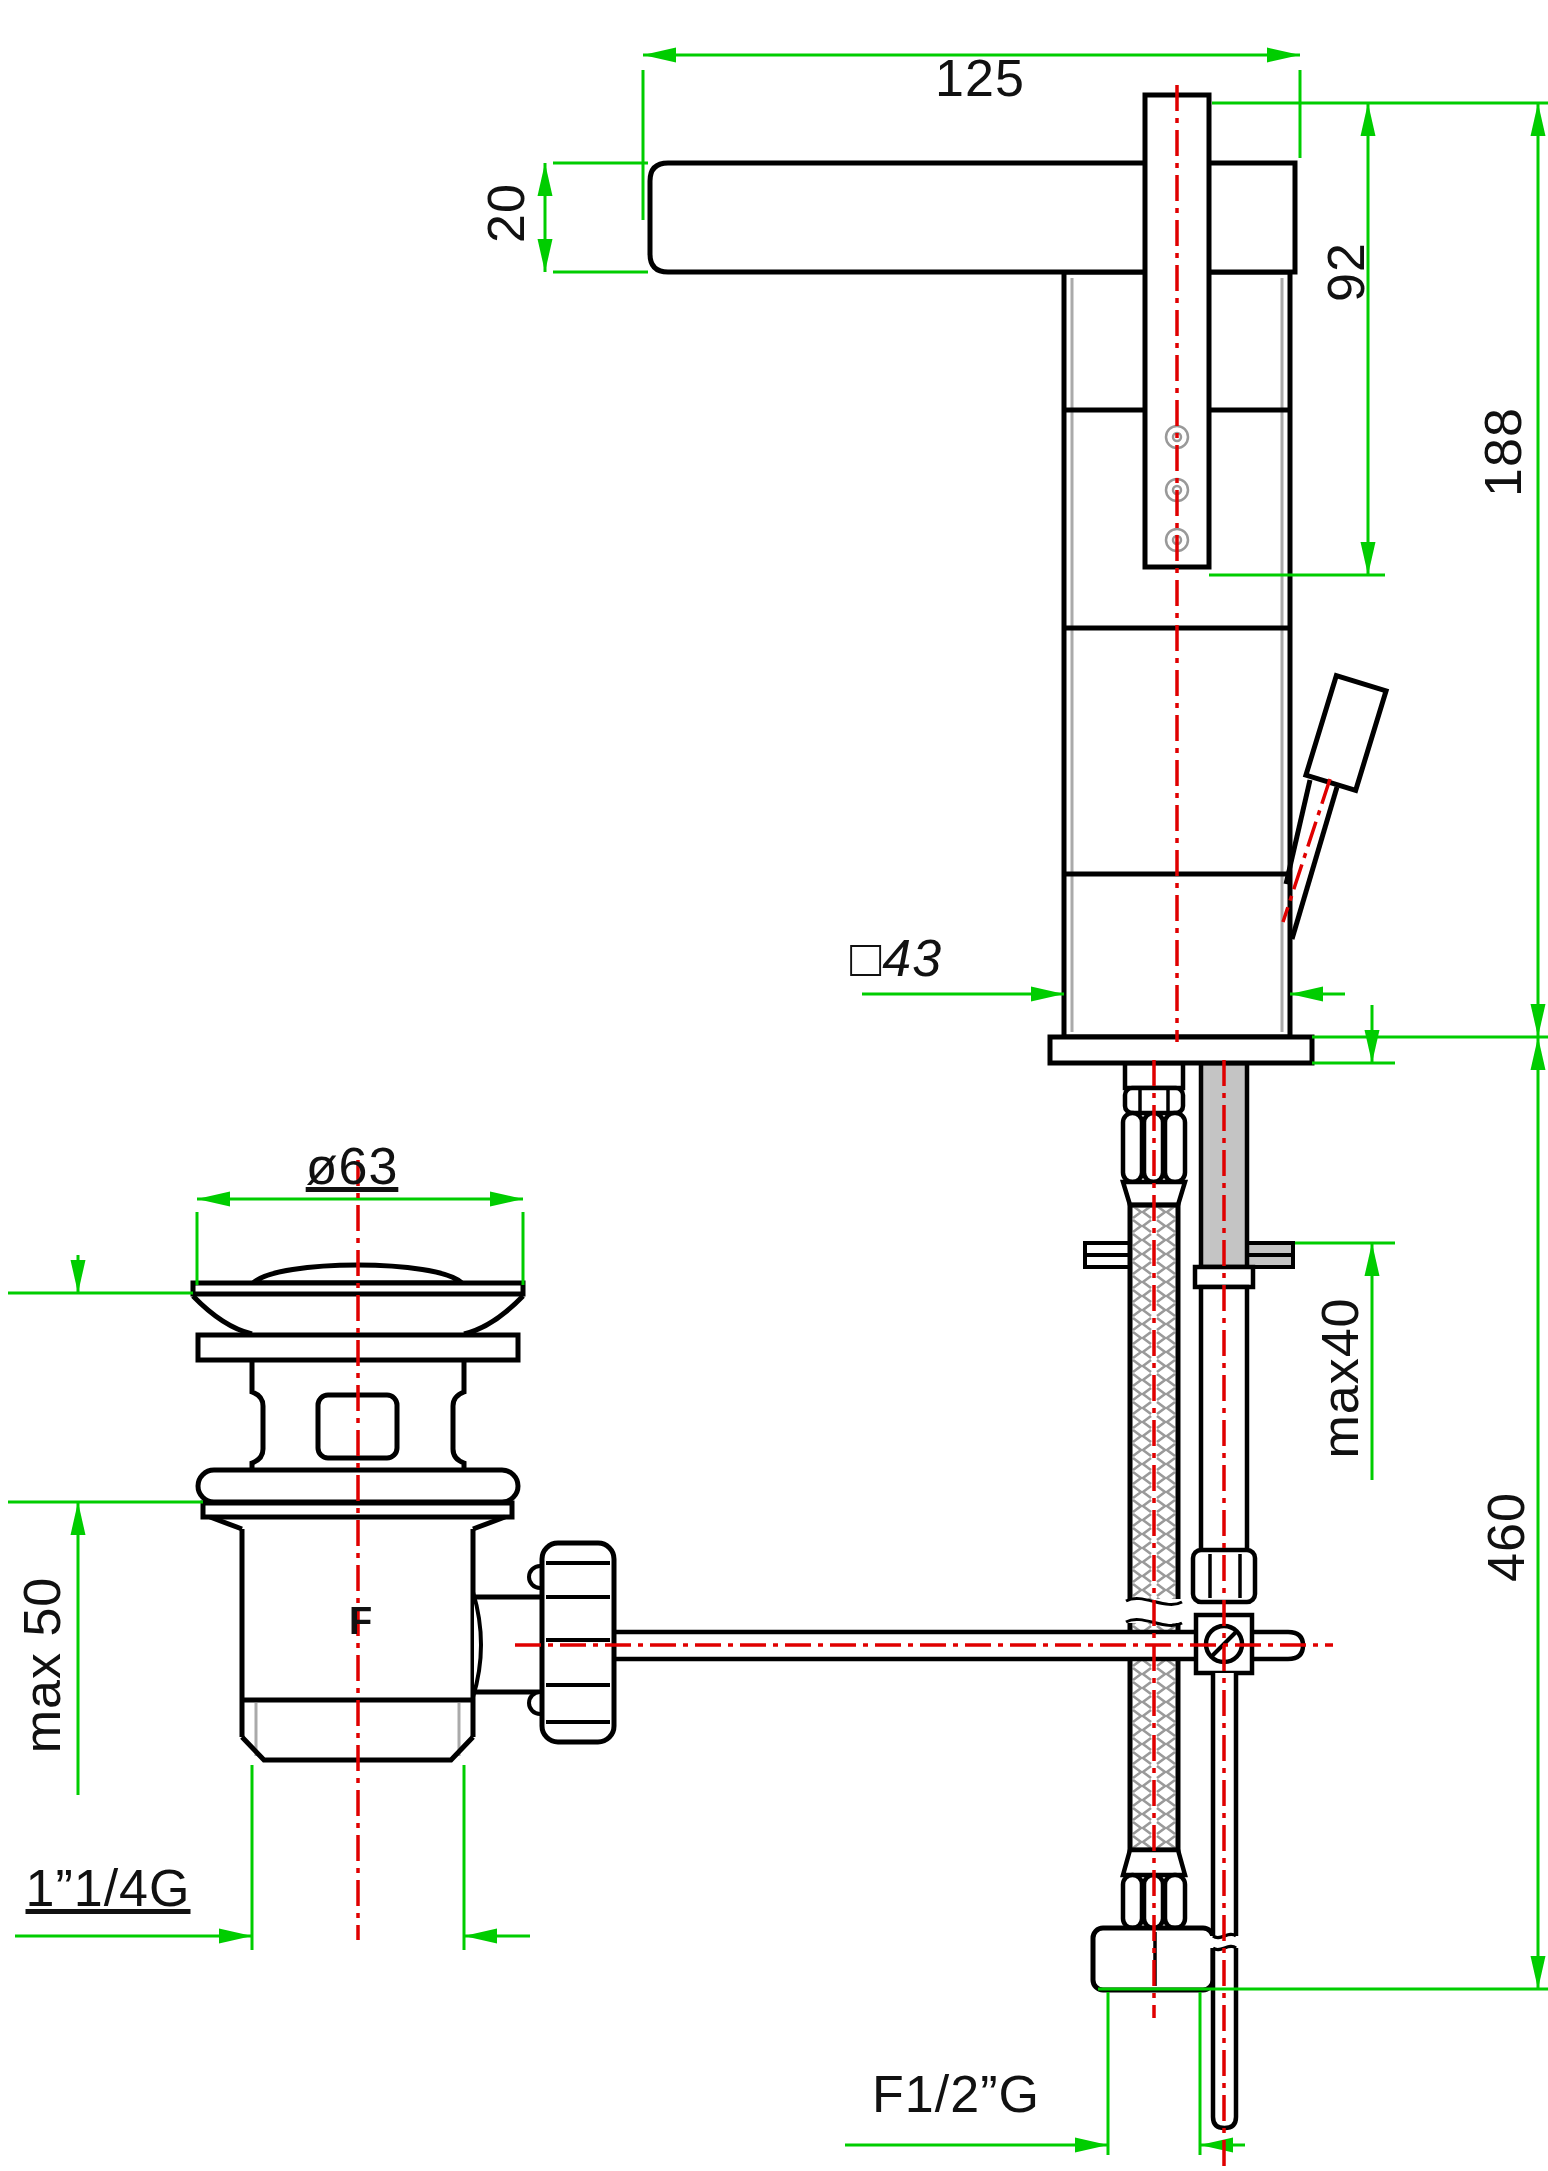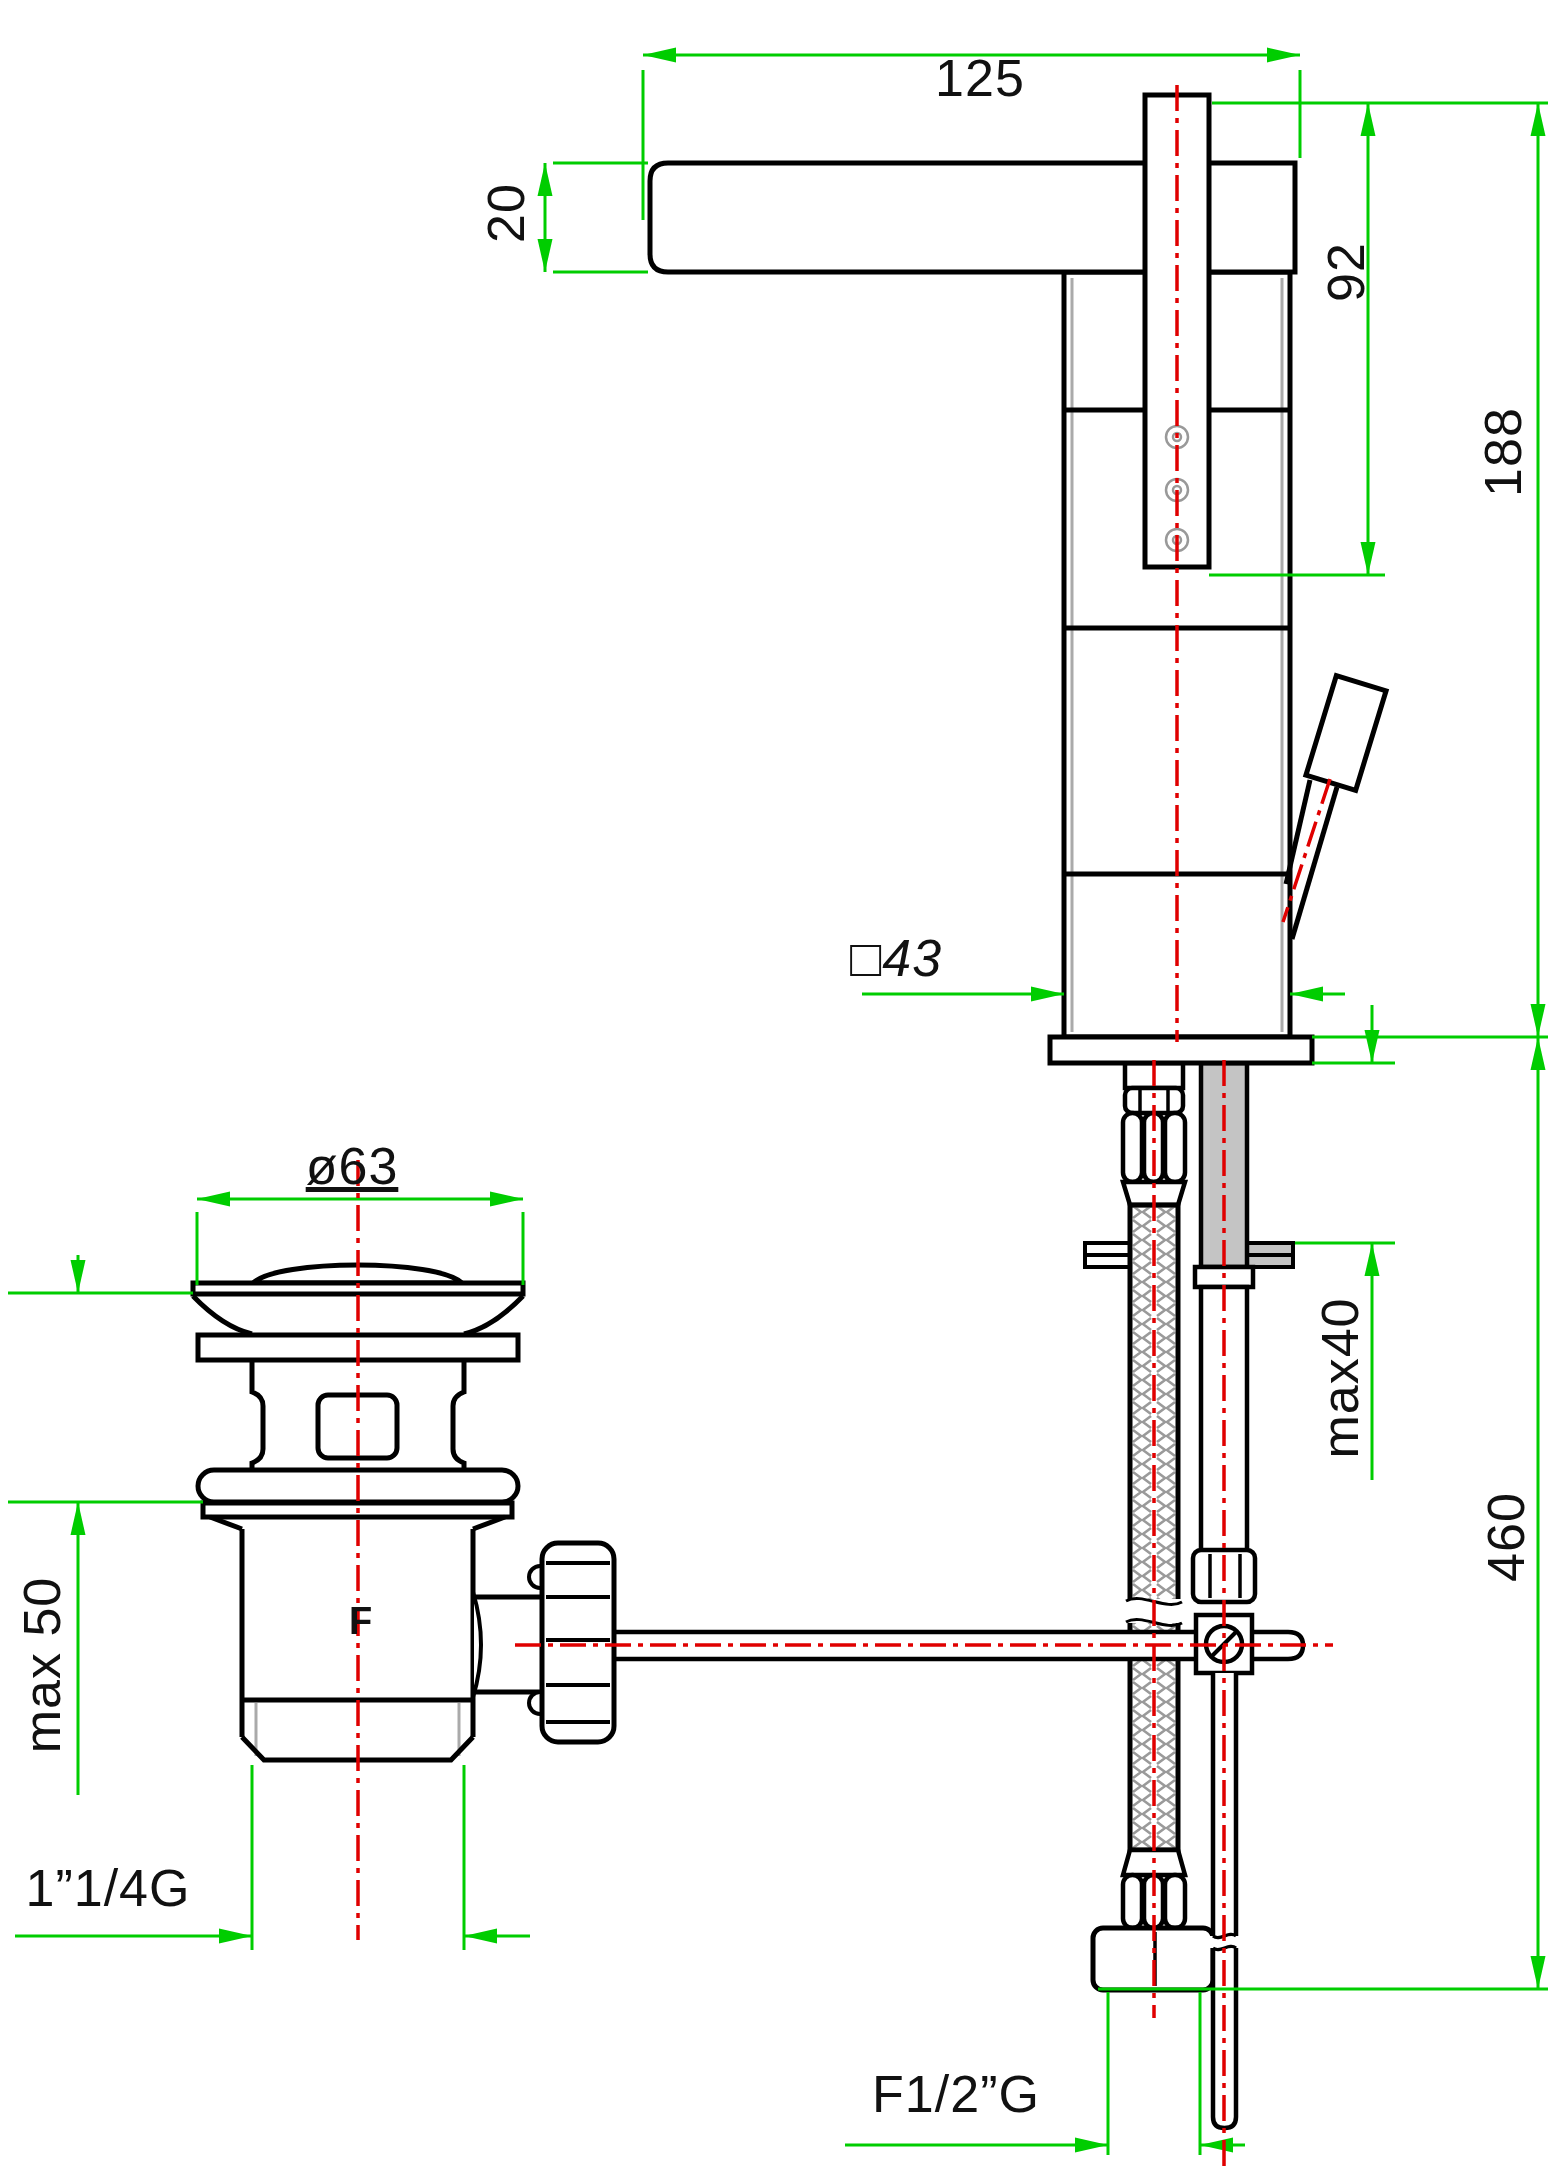--- a/index.html
+++ b/index.html
@@ -202,17 +202,17 @@
 
 <div class="lbl" style="left:980px;top:30px;margin-top:48px;">125</div>
 <div class="lbl rot" style="left:506px;top:213px;">20</div>
 <div class="lbl rot" style="left:1346px;top:272px;">92</div>
 <div class="lbl rot" style="left:1503px;top:452px;">188</div>
 <div class="lbl" style="left:896px;top:958px;font-style:italic;">□43</div>
 <div class="lbl rot" style="left:1340px;top:1378px;">max40</div>
 <div class="lbl rot" style="left:1506px;top:1537px;">460</div>
 <div class="lbl" style="left:352px;top:1166px;text-decoration:underline;">ø63</div>
 <div class="lbl rot" style="left:42px;top:1665px;">max 50</div>
-<div class="lbl" style="left:108px;top:1888px;">1”1/4G</div>
+<div class="lbl" style="left:108px;top:1888px;text-decoration:underline;">1”1/4G</div>
 <div class="lbl" style="left:956px;top:2094px;">F1/2”G</div>
 <div class="lbl small" style="left:361px;top:1621px;">F</div>
 
 </div>
 
 </body></html>

